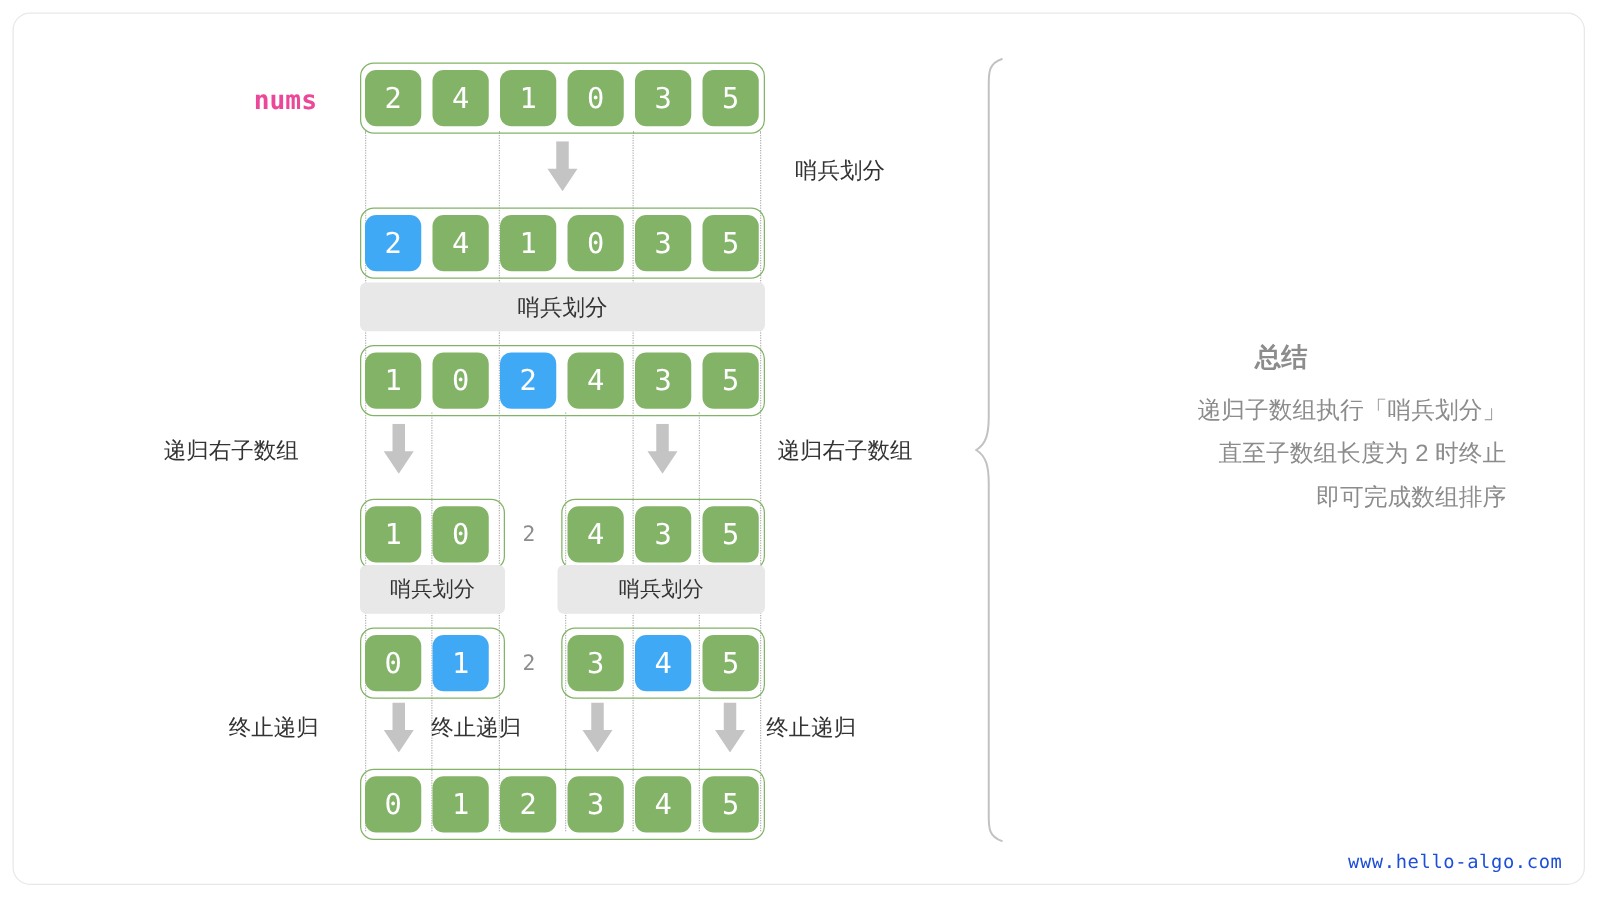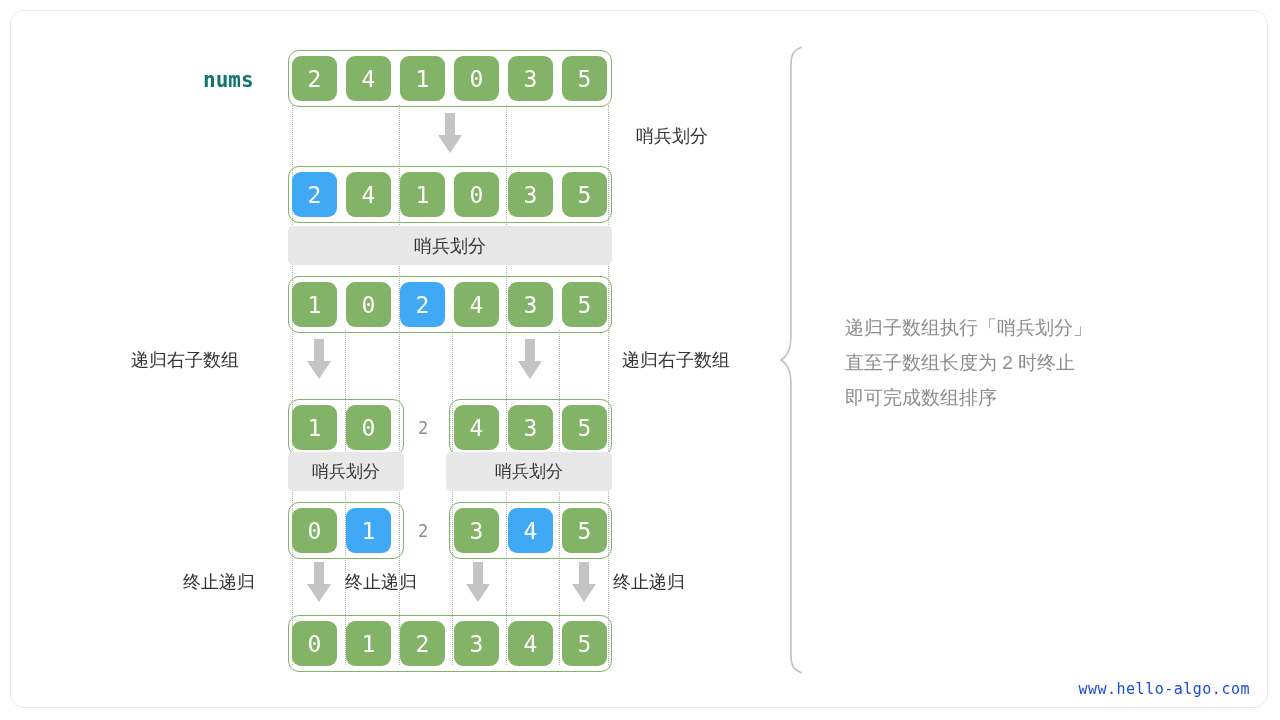--- a/index.html
+++ b/index.html
@@ -66,38 +66,38 @@
   .txt{
     position:absolute;
     color:#333333;
     font-size:18px;
     white-space:nowrap;
   }
   .txt.mid{color:#8c8c8c;font-size:17px;
     font-family:"DejaVu Sans Mono","Liberation Mono",monospace;}
   .nums-label{
     position:absolute;
-    color:#0f766e;
+    color:#ec4899;
     font-family:"DejaVu Sans Mono","Liberation Mono",monospace;
     font-size:21px;font-weight:bold;
     white-space:nowrap;
   }
 
   
   .sum-title{
     position:absolute;
     color:#8c8c8c;
     font-size:21px;font-weight:bold;
     text-align:center;white-space:nowrap;
   }
   .sum-line{
     position:absolute;
     color:#8c8c8c;
     font-size:19px;
-    text-align:left;white-space:nowrap;
+    text-align:right;white-space:nowrap;
   }
   .watermark{
     position:absolute;
     right:30px;bottom:22px;
     color:#1d4ed8;
     font-family:"DejaVu Sans Mono","Liberation Mono",monospace;
     font-size:15px;
     letter-spacing:.5px;
   }
 </style>
@@ -203,19 +203,20 @@
   <div class="cell" style="left:400px;top:621px;">2</div>
   <div class="cell" style="left:454px;top:621px;">3</div>
   <div class="cell" style="left:508px;top:621px;">4</div>
   <div class="cell" style="left:562px;top:621px;">5</div>
 
   <svg style="position:absolute;left:780px;top:45px;width:34px;height:630px;" viewBox="0 0 34 630" preserveAspectRatio="none">
     <path d="M22 2 C10 6 11 14 11 26 L11 288 C11 302 9 310 1 315
              C9 320 11 328 11 342 L11 604 C11 616 10 624 22 628" fill="none" stroke="#c2c2c2" stroke-width="1.6"></path>
   </svg>
 
+  <div class="sum-title" style="left:845px;top:272px;width:360px;">总结</div>
   <div class="sum-line" style="left:845px;top:315px;width:360px;">递归子数组执行「哨兵划分」</div>
   <div class="sum-line" style="left:845px;top:350px;width:360px;">直至子数组长度为 2 时终止</div>
   <div class="sum-line" style="left:845px;top:385px;width:360px;">即可完成数组排序</div>
 
   <div class="watermark">www.hello-algo.com</div>
 
 </div>
 
 </body></html>

